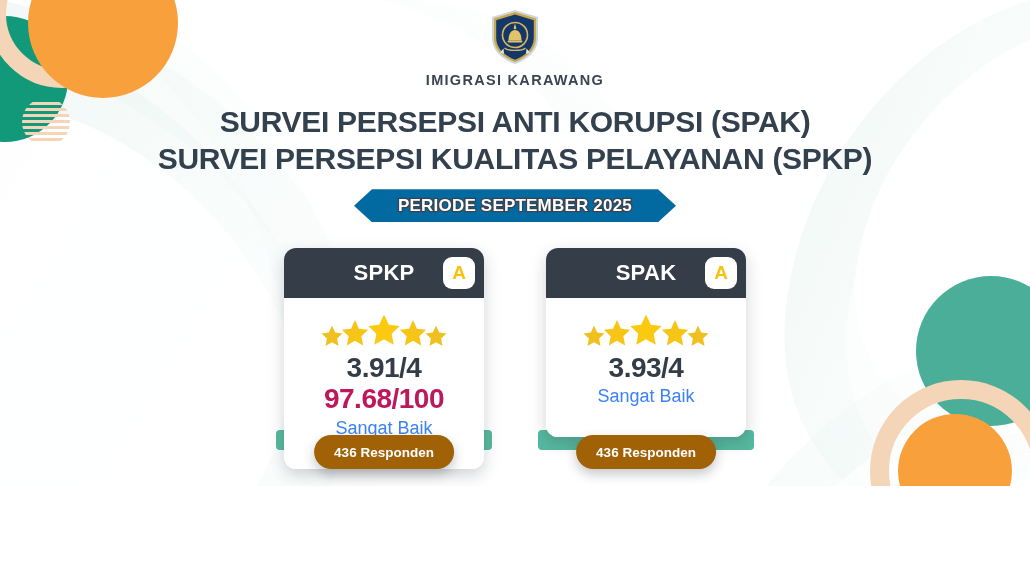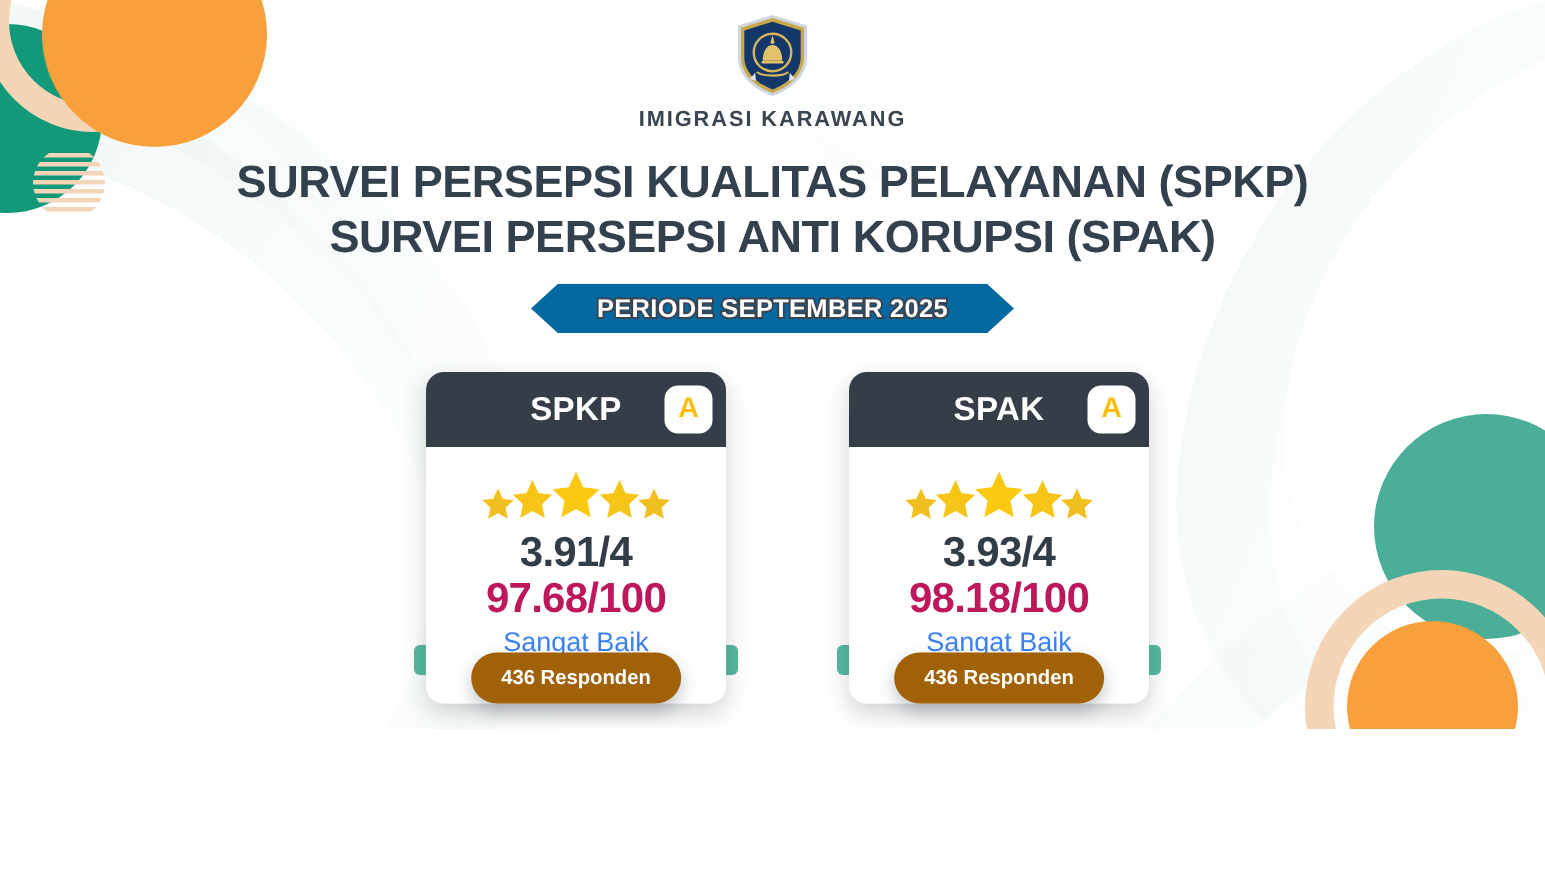--- a/index.html
+++ b/index.html
@@ -72,21 +72,21 @@
     font-size:17px; font-weight:bold; letter-spacing:0.2px;
     color:#ffffff;
     -webkit-text-stroke:2.6px #3a4450;
     paint-order:stroke fill;
   }
 
   
   .cards { position:absolute; left:0; top:248px; width:1030px;
            display:flex; justify-content:center; gap:62px; }
 
-  .card-outer { position:relative; width:200px;margin-left:20px; }
+  .card-outer { position:relative; width:200px; }
 
   .accent {
     position:absolute; left:-8px; right:-8px; bottom:19px;
     height:20px; background:#56b99f; border-radius:4px;
   }
 
   .card {
     position:relative;
     width:200px;
     background:#ffffff;
@@ -217,22 +217,22 @@
         <rect x="19.6" y="32.6" width="14.8" height="1.8" rx="0.9" fill="#e3c36a"></rect>
         <path d="M16.5 40 C20 43.2 34 43.2 37.5 40" fill="none" stroke="#d9b65c" stroke-width="1.4"></path>
         <path d="M15.5 40.5 L12 44.5 L16 46 Z" fill="#dfe4ea"></path>
         <path d="M38.5 40.5 L42 44.5 L38 46 Z" fill="#dfe4ea"></path>
       </svg>
     </div>
 
     <div class="org-name">IMIGRASI KARAWANG</div>
 
     <div class="titles">
+      <div class="title-line">SURVEI PERSEPSI ANTI KORUPSI (SPAK)</div>
       <div class="title-line">SURVEI PERSEPSI KUALITAS PELAYANAN (SPKP)</div>
-      <div class="title-line">SURVEI PERSEPSI ANTI KORUPSI (SPAK)</div>
     </div>
 
     <div class="ribbon-wrap">
       <div class="ribbon">
         <span class="ribbon-text">PERIODE SEPTEMBER 2025</span>
       </div>
     </div>
   </div>
 
   <div class="cards">
@@ -302,21 +302,20 @@
               </svg>
             <svg width="30" height="30" viewBox="0 0 24 24">
                 <path d="M12 1.6 l3.2 6.9 7.3 .9 -5.4 5.1 1.4 7.4 -6.5 -3.7 -6.5 3.7 1.4 -7.4 -5.4 -5.1 7.3 -.9z" fill="#f6c518"></path>
               </svg>
             <svg width="24" height="24" viewBox="0 0 24 24">
                 <path d="M12 1.6 l3.2 6.9 7.3 .9 -5.4 5.1 1.4 7.4 -6.5 -3.7 -6.5 3.7 1.4 -7.4 -5.4 -5.1 7.3 -.9z" fill="#f0c020"></path>
               </svg>
           </div>
 
           <div class="score">3.93/4</div>
-          <div class="score-2">98.18/100</div>
           <div class="verdict">Sangat Baik</div>
         </div>
       </div>
 
       <div class="pill">
         <span>436 Responden</span>
       </div>
     </div>
 
   </div>

